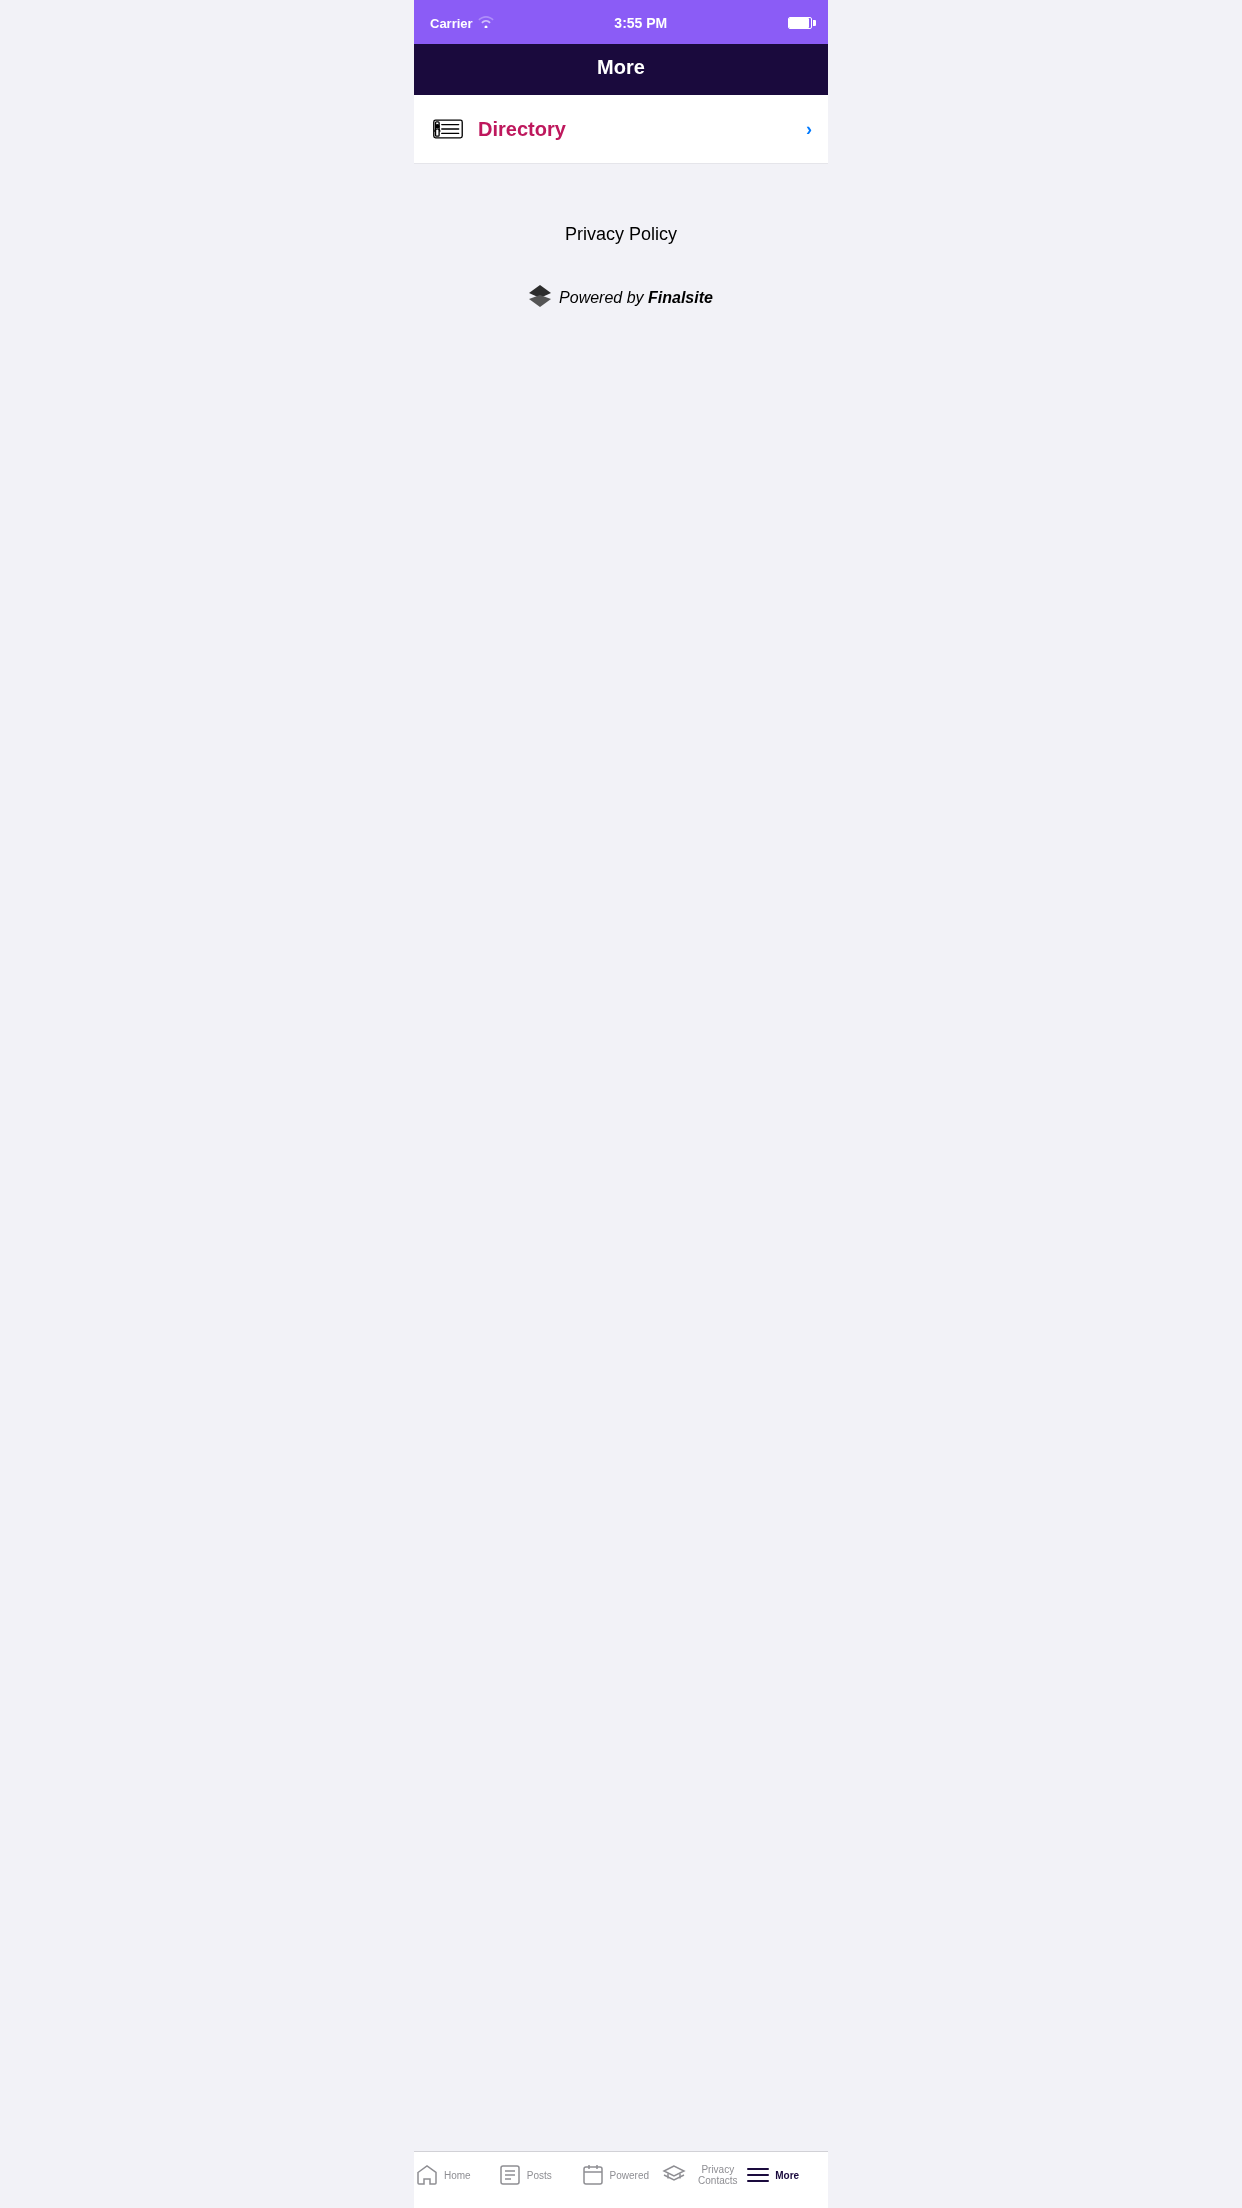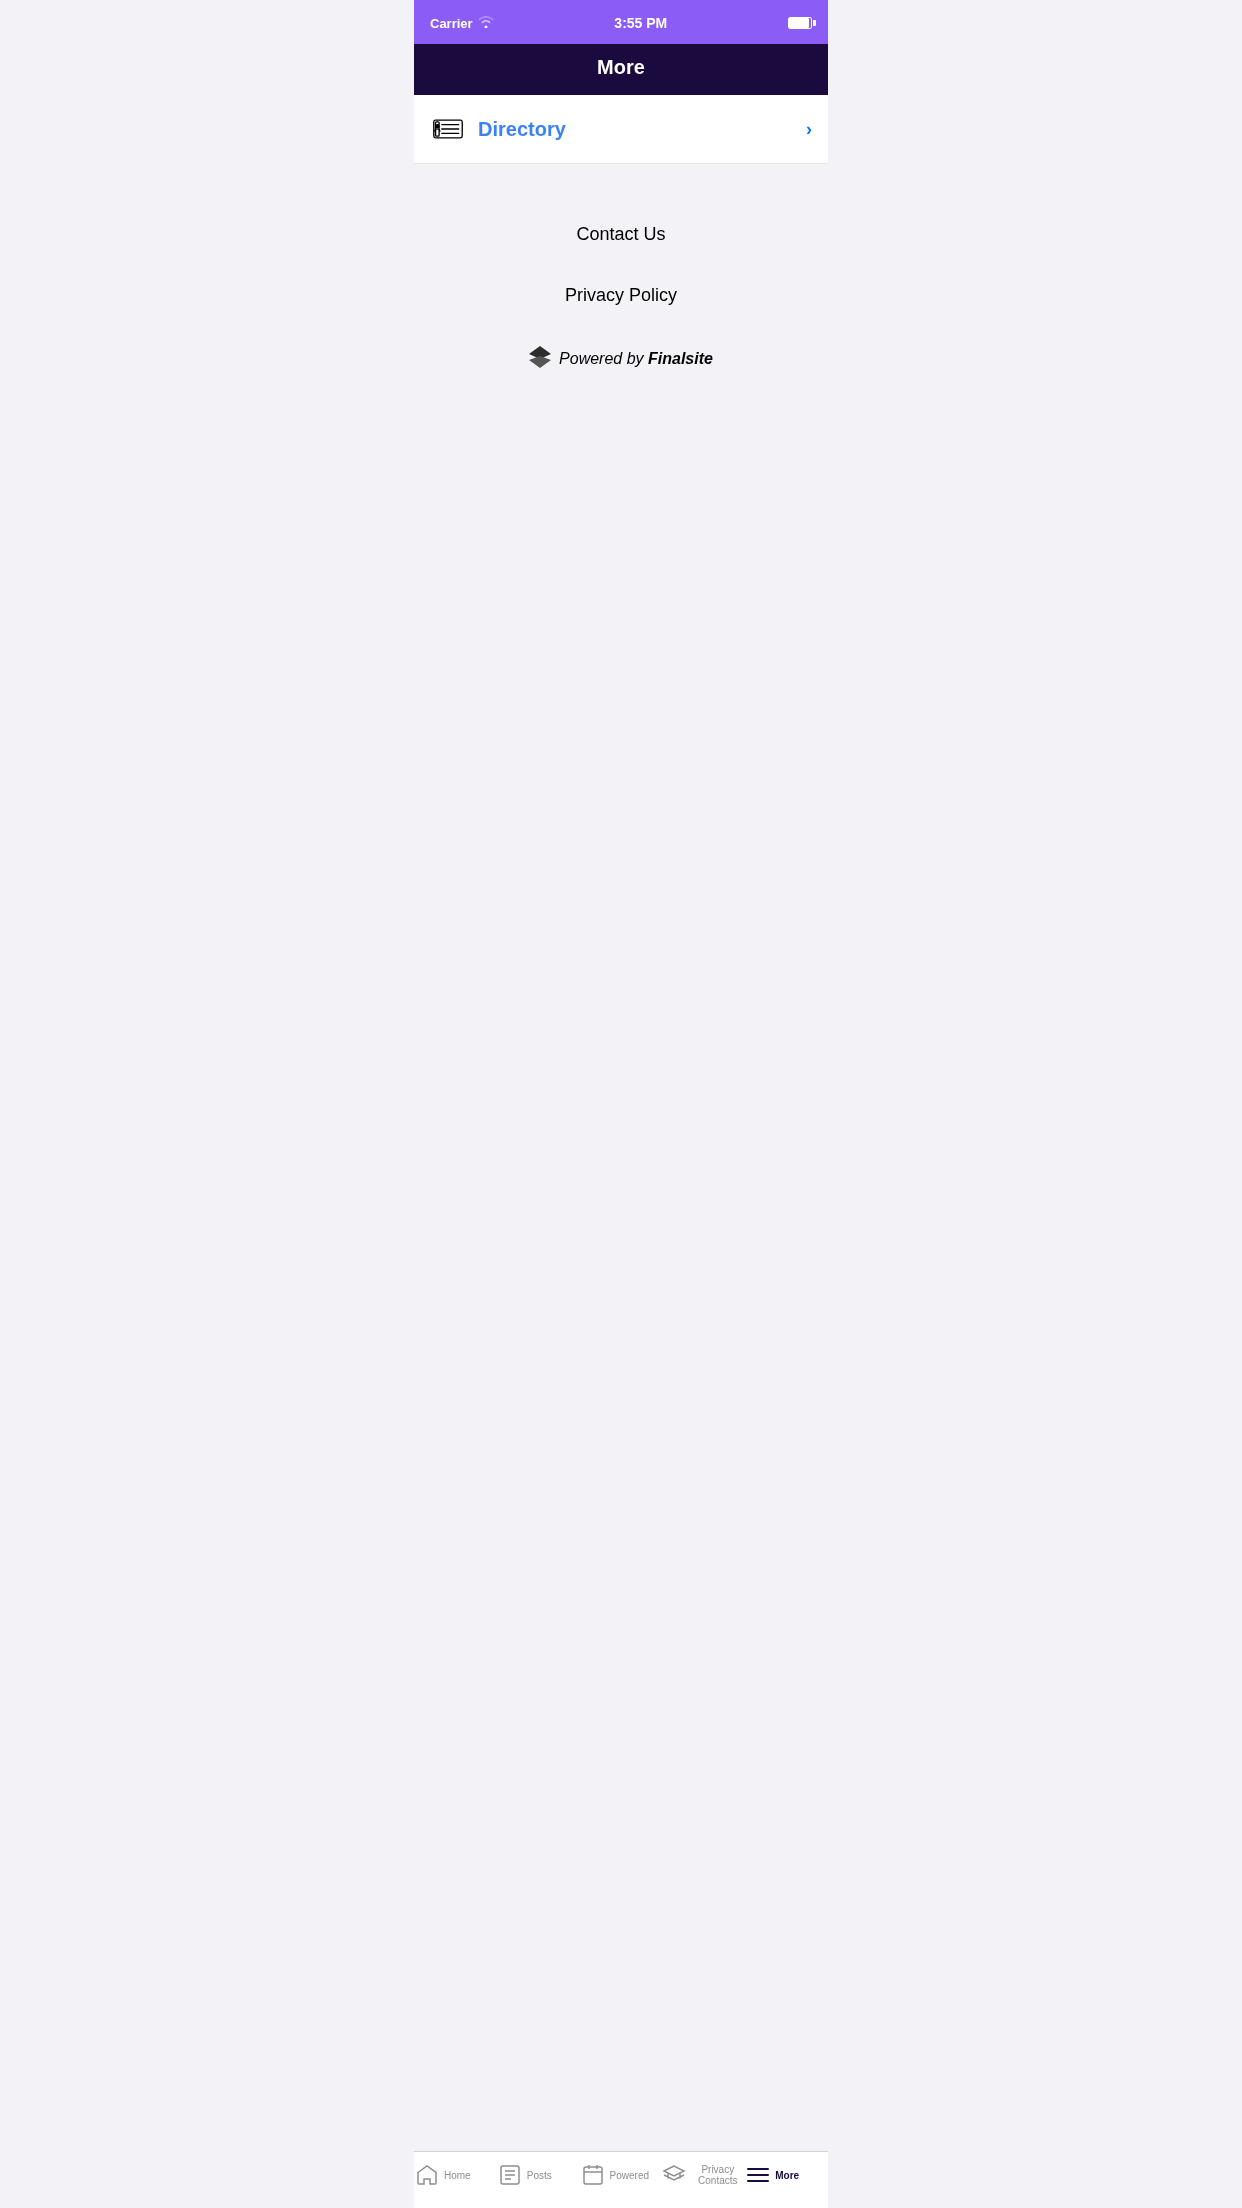--- a/index.html
+++ b/index.html
@@ -112,21 +112,21 @@
     }
 
     .directory-icon-svg {
       width: 32px;
       height: 32px;
     }
 
     .directory-label {
       font-size: 20px;
       font-weight: 700;
-      color: #3b82f6;
+      color: #be185d;
       flex: 1;
     }
 
     .chevron-right {
       color: #007aff;
       font-size: 18px;
       font-weight: 600;
     }
 
     
@@ -276,23 +276,20 @@
       <rect x="2" y="8" width="32" height="20" rx="2" stroke="#000" stroke-width="1.5" fill="none"></rect>
     </svg>
   </div>
   <span class="directory-label">Directory</span>
   <span class="chevron-right">›</span>
 </div>
 
 <div class="main-scroll">
   <div class="content-area">
 
-    <div class="menu-item">
-      <span>Contact Us</span>
-    </div>
 
     <div class="menu-item">
       <span>Privacy Policy</span>
     </div>
 
     <div class="powered-by">
 
       <span>
         <svg width="22" height="22" viewBox="0 0 22 22" fill="none">
 

